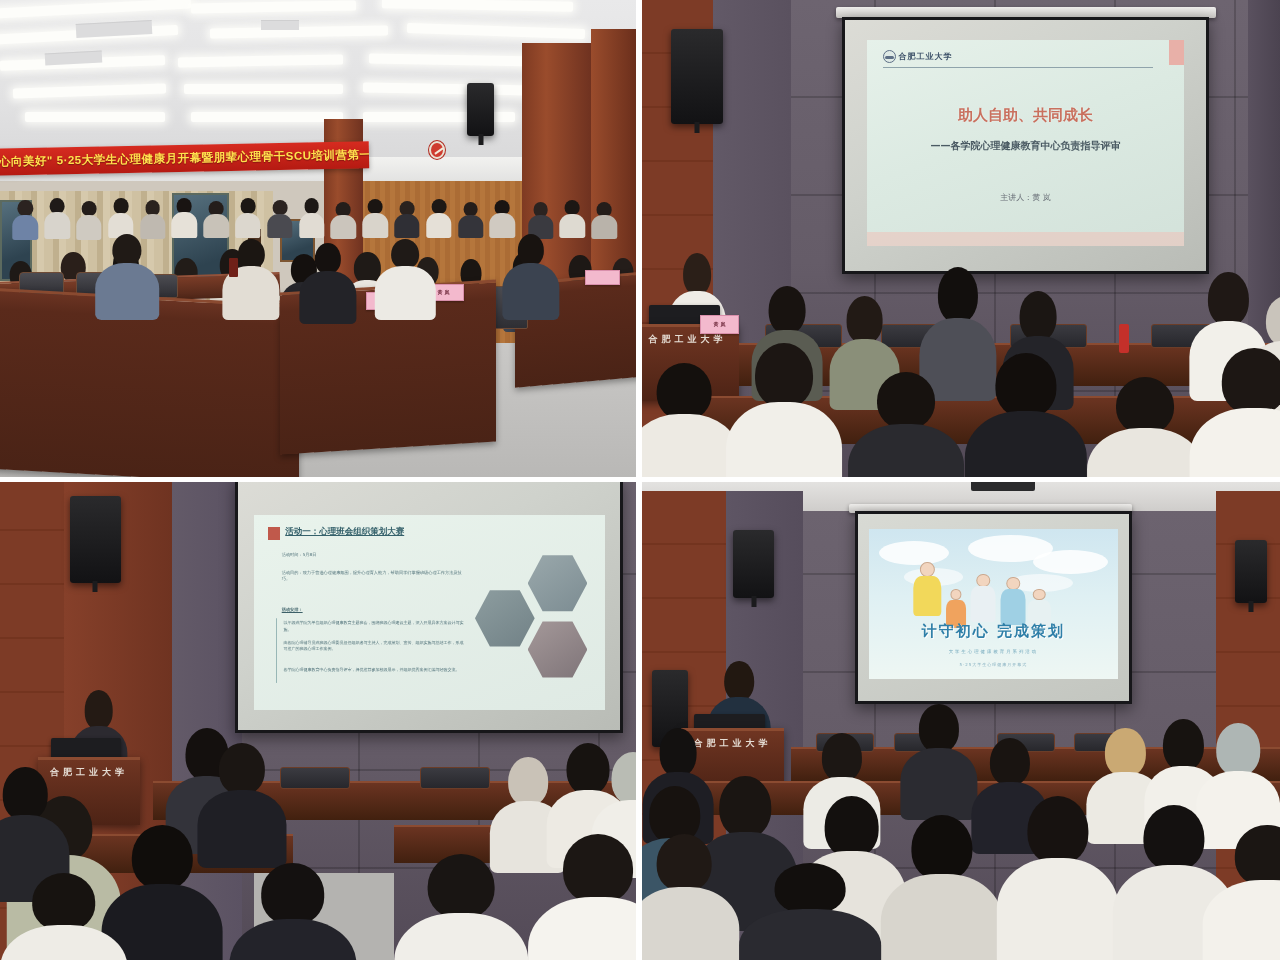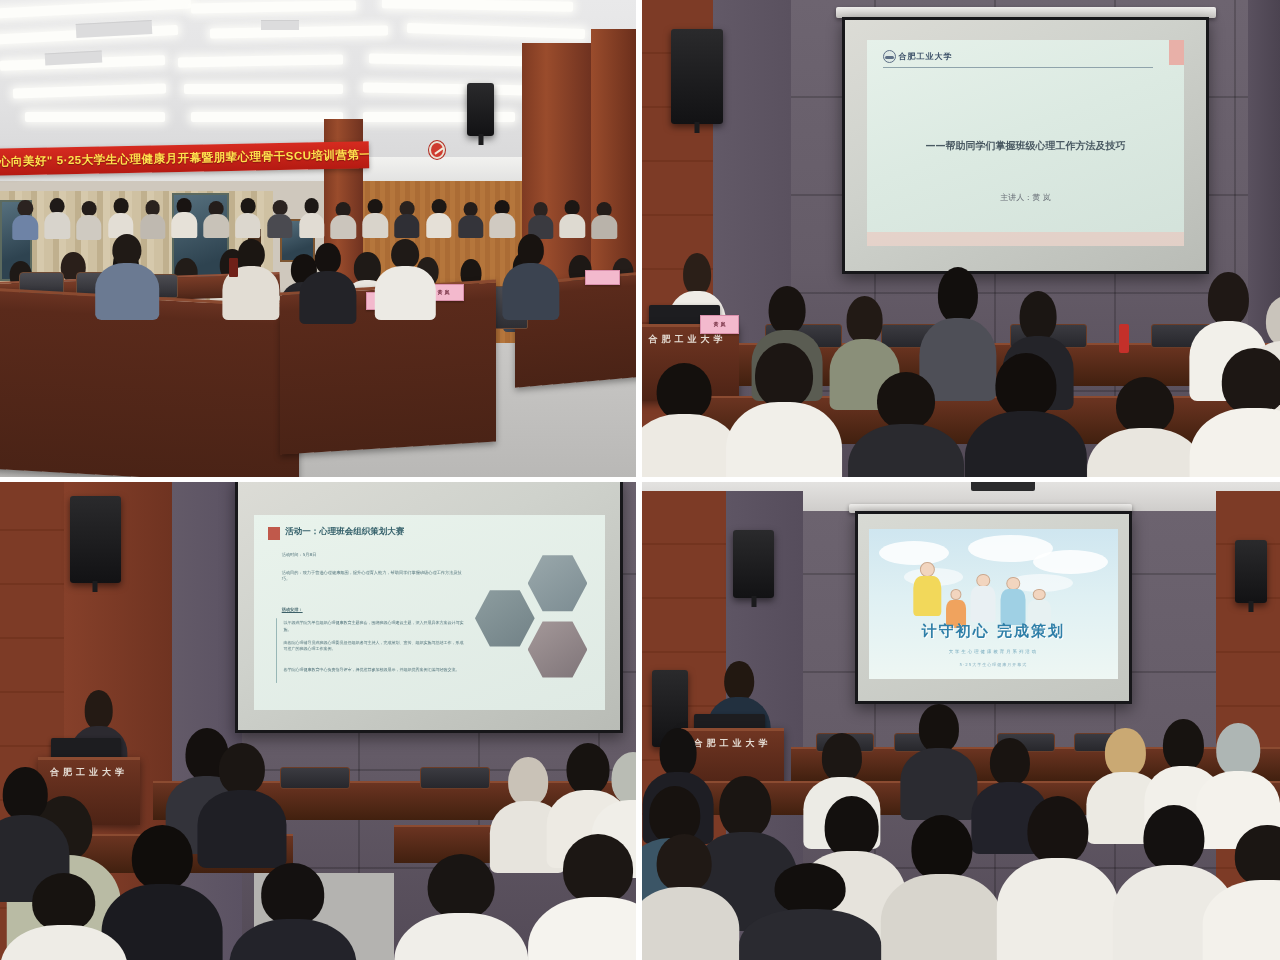--- a/index.html
+++ b/index.html
@@ -283,20 +283,21 @@
   .kid .kh { position:absolute; left:50%; transform:translateX(-50%); border-radius:50%; background:#f2d5bf; border:1px solid #cba98f; }
   .kid .kb { position:absolute; left:50%; transform:translateX(-50%); border-radius:30% 30% 12% 12%; }
 
   
   .cslide-bar {
     position:absolute; background:#c0594b;
   }
   .cslide-title {
     position:absolute; color:#35616b; font-weight:700;
     font-family:"DejaVu Sans", sans-serif;
+    text-decoration:underline;
   }
   .cslide-line {
     position:absolute; background:#8fb2b0; opacity:.75; border-radius:1px;
   }
   .hexpic {
     position:absolute;
     background: linear-gradient(145deg,#7e8f93,#5d6e75);
     clip-path: polygon(25% 2%, 75% 2%, 100% 50%, 75% 98%, 25% 98%, 0% 50%);
     opacity:.85;
   }
@@ -541,21 +542,22 @@
     <div class="screen-case" style="left:31%;top:1.5%;width:59%;height:2.2%"></div>
     <div class="screen" style="left:32%;top:3.5%;width:57%;height:54%">
       <div class="slide" style="left:6%;top:8%;width:88%;height:82%">
         <div class="slide-corner" style="right:0;top:0;width:5%;height:12%"></div>
         <div class="slide-corner" style="right:0;bottom:0;width:100%;height:7%;background:#eec1b8;opacity:.55"></div>
         <div class="slide-logo" style="left:5%;top:5%">
           <span class="seal"></span>
           <span class="lg-cn">合肥工业大学</span>
         </div>
         <div class="slide-rule" style="left:5%;top:13%;width:85%"></div>
-        <div class="slide-sub" style="top:48%;font-size:10px">——帮助同学们掌握班级心理工作方法及技巧</div>
+        <div class="slide-title" style="top:32%;font-size:15px">助人自助、共同成长</div>
+        <div class="slide-sub" style="top:48%;font-size:10px">——各学院心理健康教育中心负责指导评审</div>
         <div class="slide-pres" style="top:74%;font-size:8px">主讲人：黄 岚</div>
       </div>
     </div>
 
     <div class="pp" style="left:5%;top:53%;width:9%;height:22%">
       <div class="h" style="width:48%;height:40%;background:#2b1f18"></div>
       <div class="b" style="top:36%;width:100%;height:64%;background:#efece6"></div>
     </div>
     <div class="laptop" style="left:2%;top:64%;width:11%;height:6%"></div>
     <div class="podium" style="left:0%;top:68%;width:16%;height:16%">

